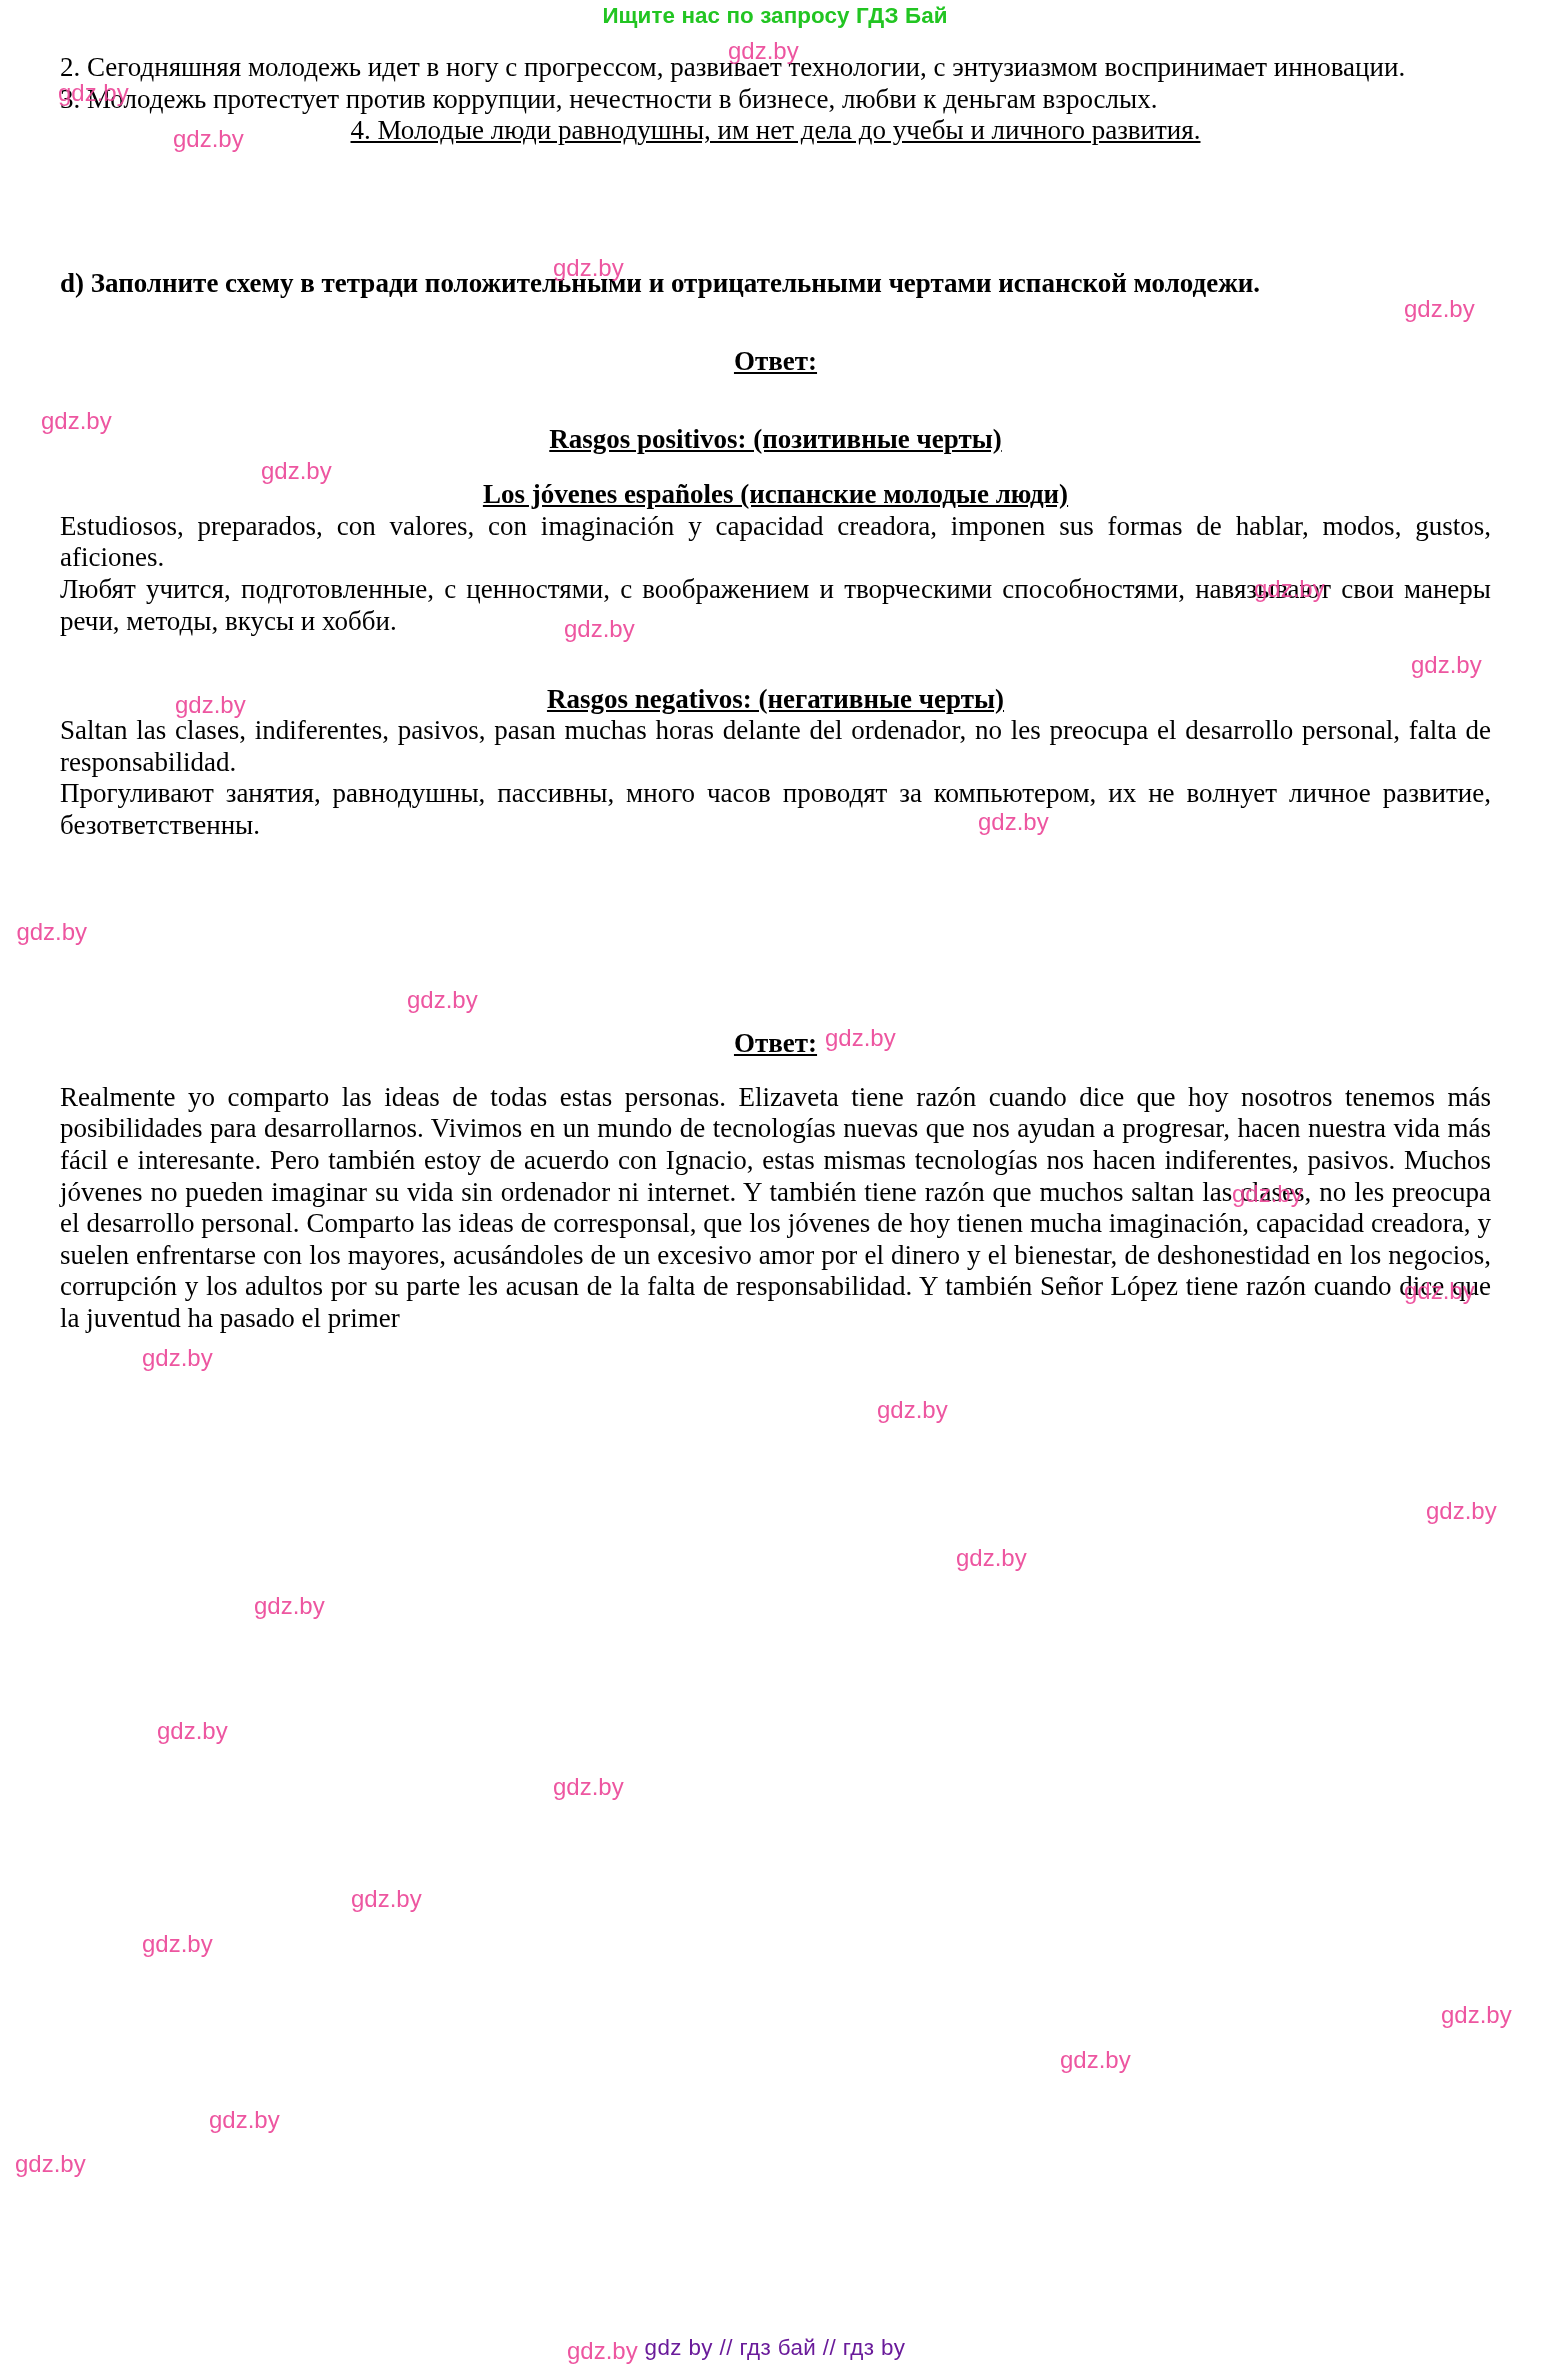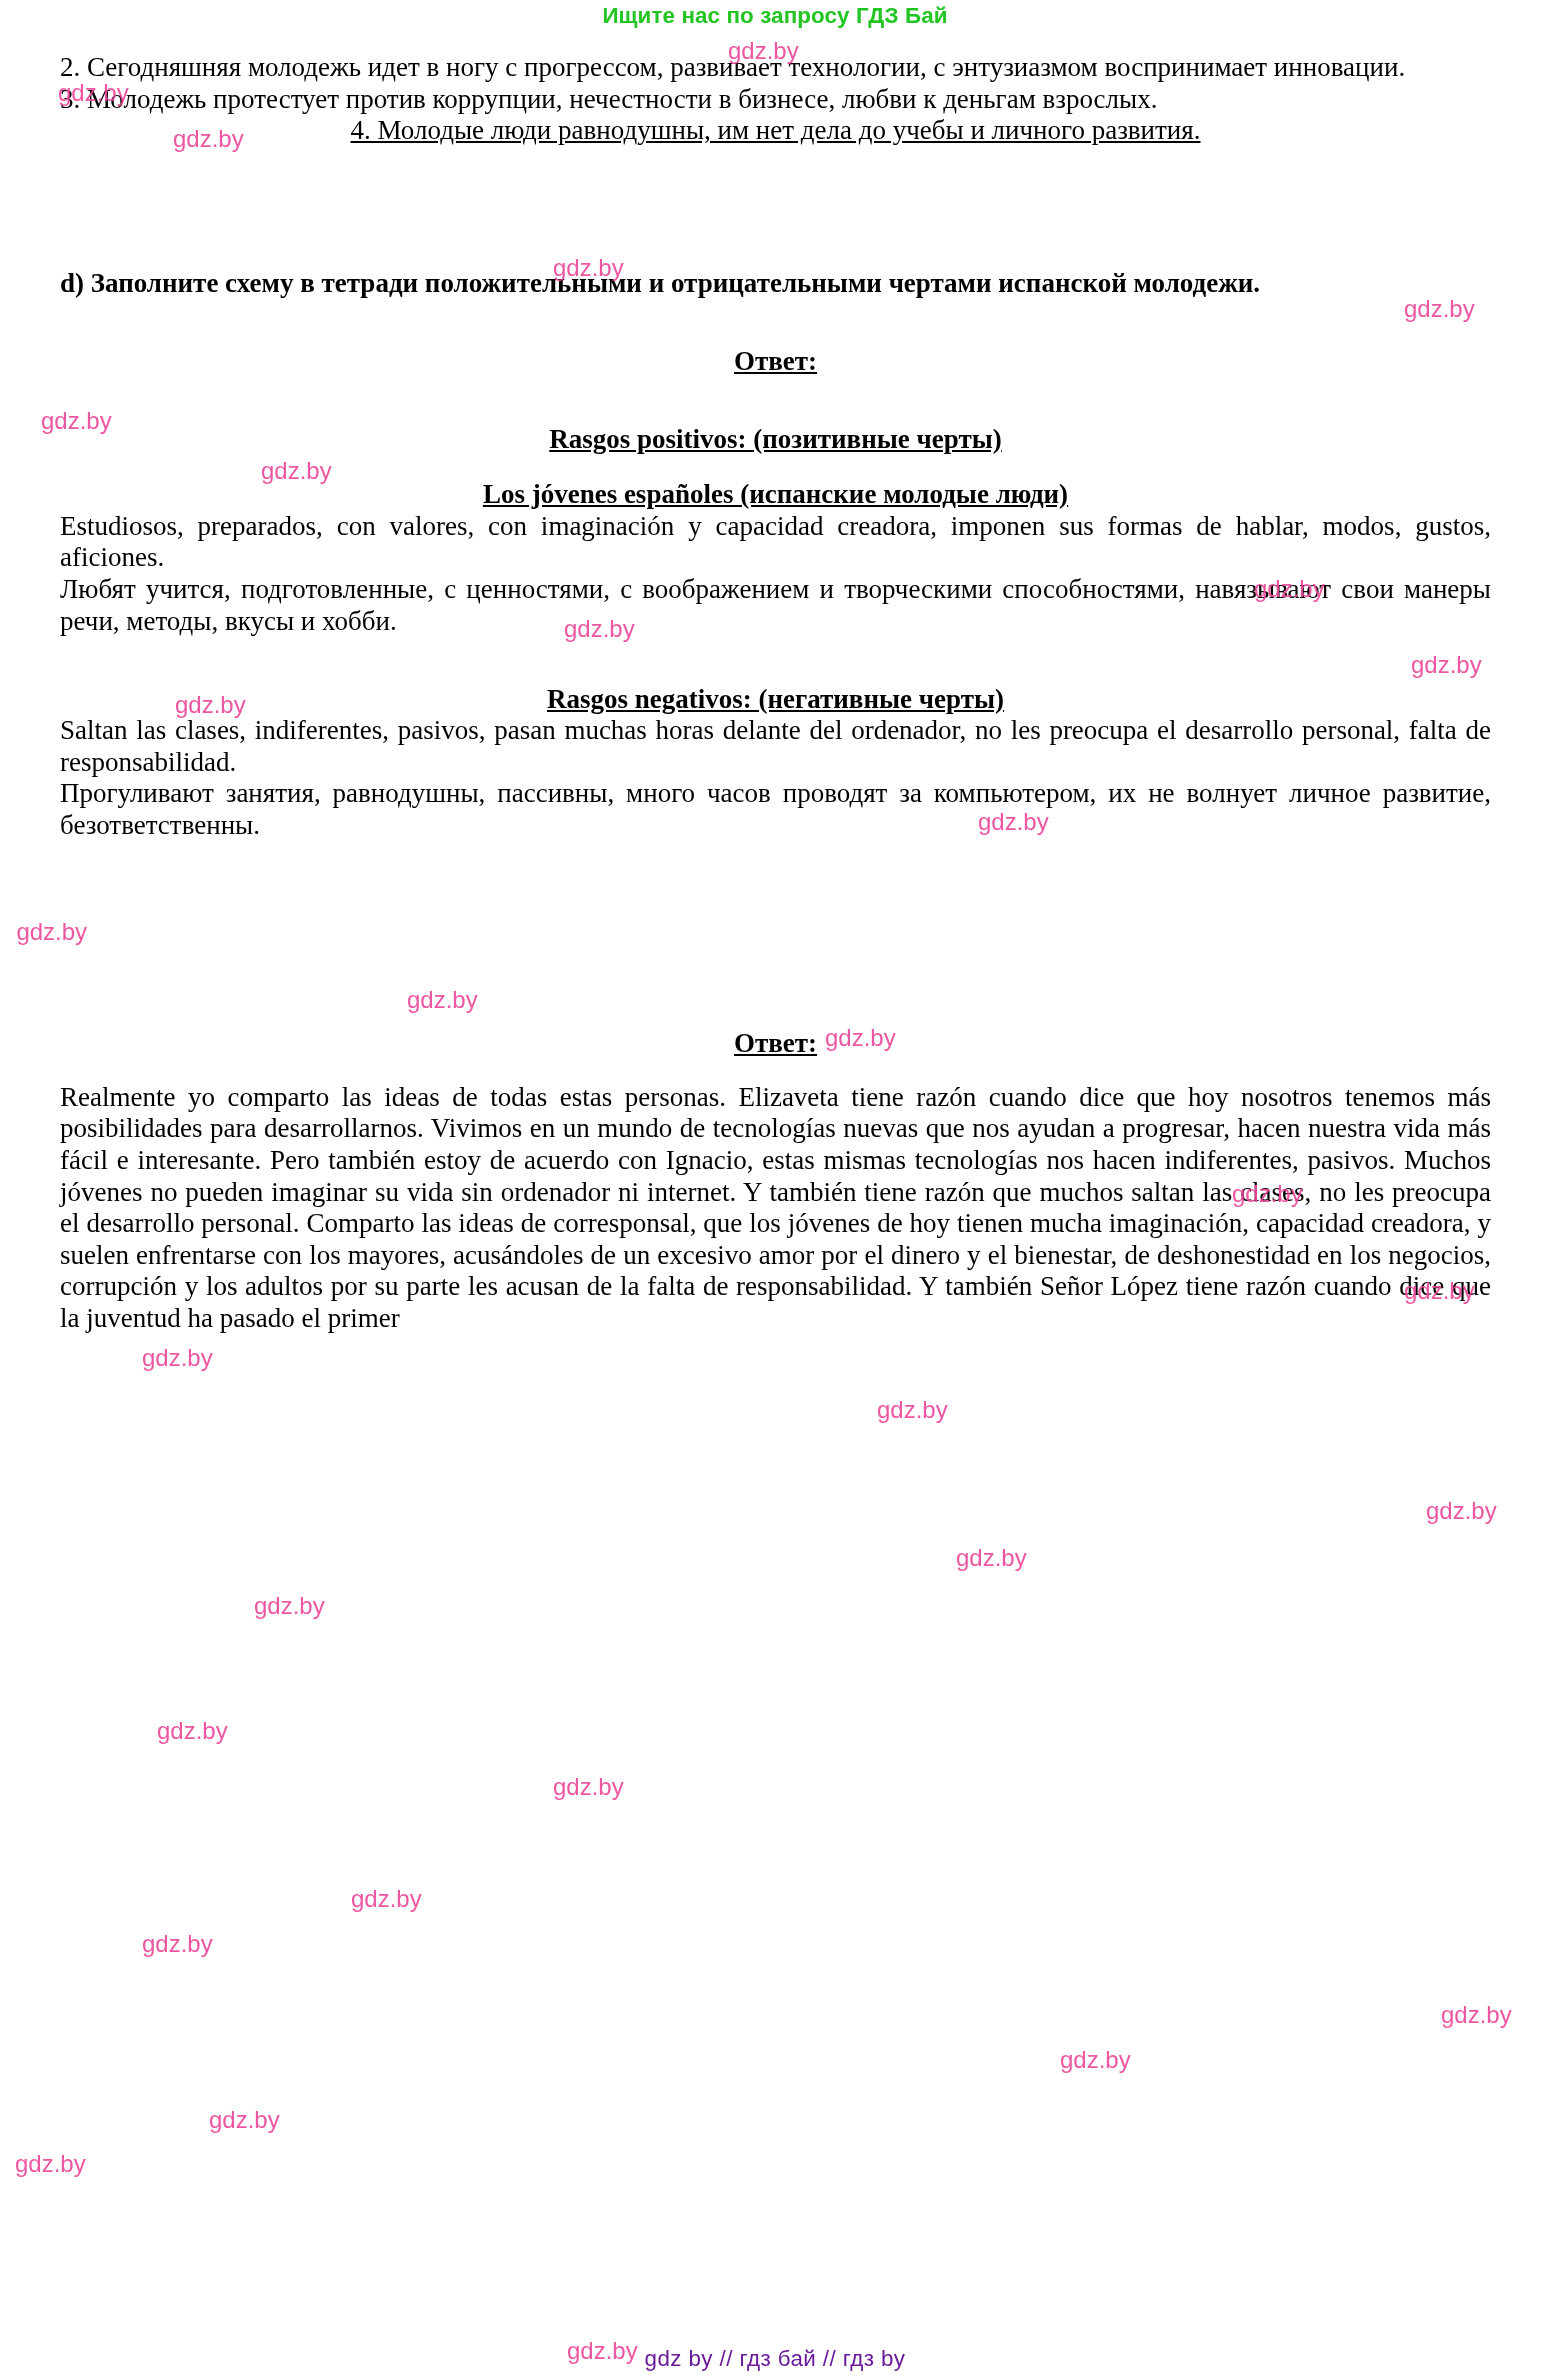--- a/index.html
+++ b/index.html
@@ -35,21 +35,21 @@
     font-weight: bold;
     font-size: 22.4px;
     color: #22c522;
     letter-spacing: 0.1px;
     z-index: 5;
   }
 
   
   .footer-links {
     position: absolute;
-    bottom: 5px;
+    bottom: 16px;
     left: 0;
     width: 1550px;
     text-align: center;
     font-family: "Liberation Sans", "DejaVu Sans", sans-serif;
     font-size: 22.4px;
     color: #6a1b9a;
     letter-spacing: 0.4px;
     z-index: 5;
   }
 

